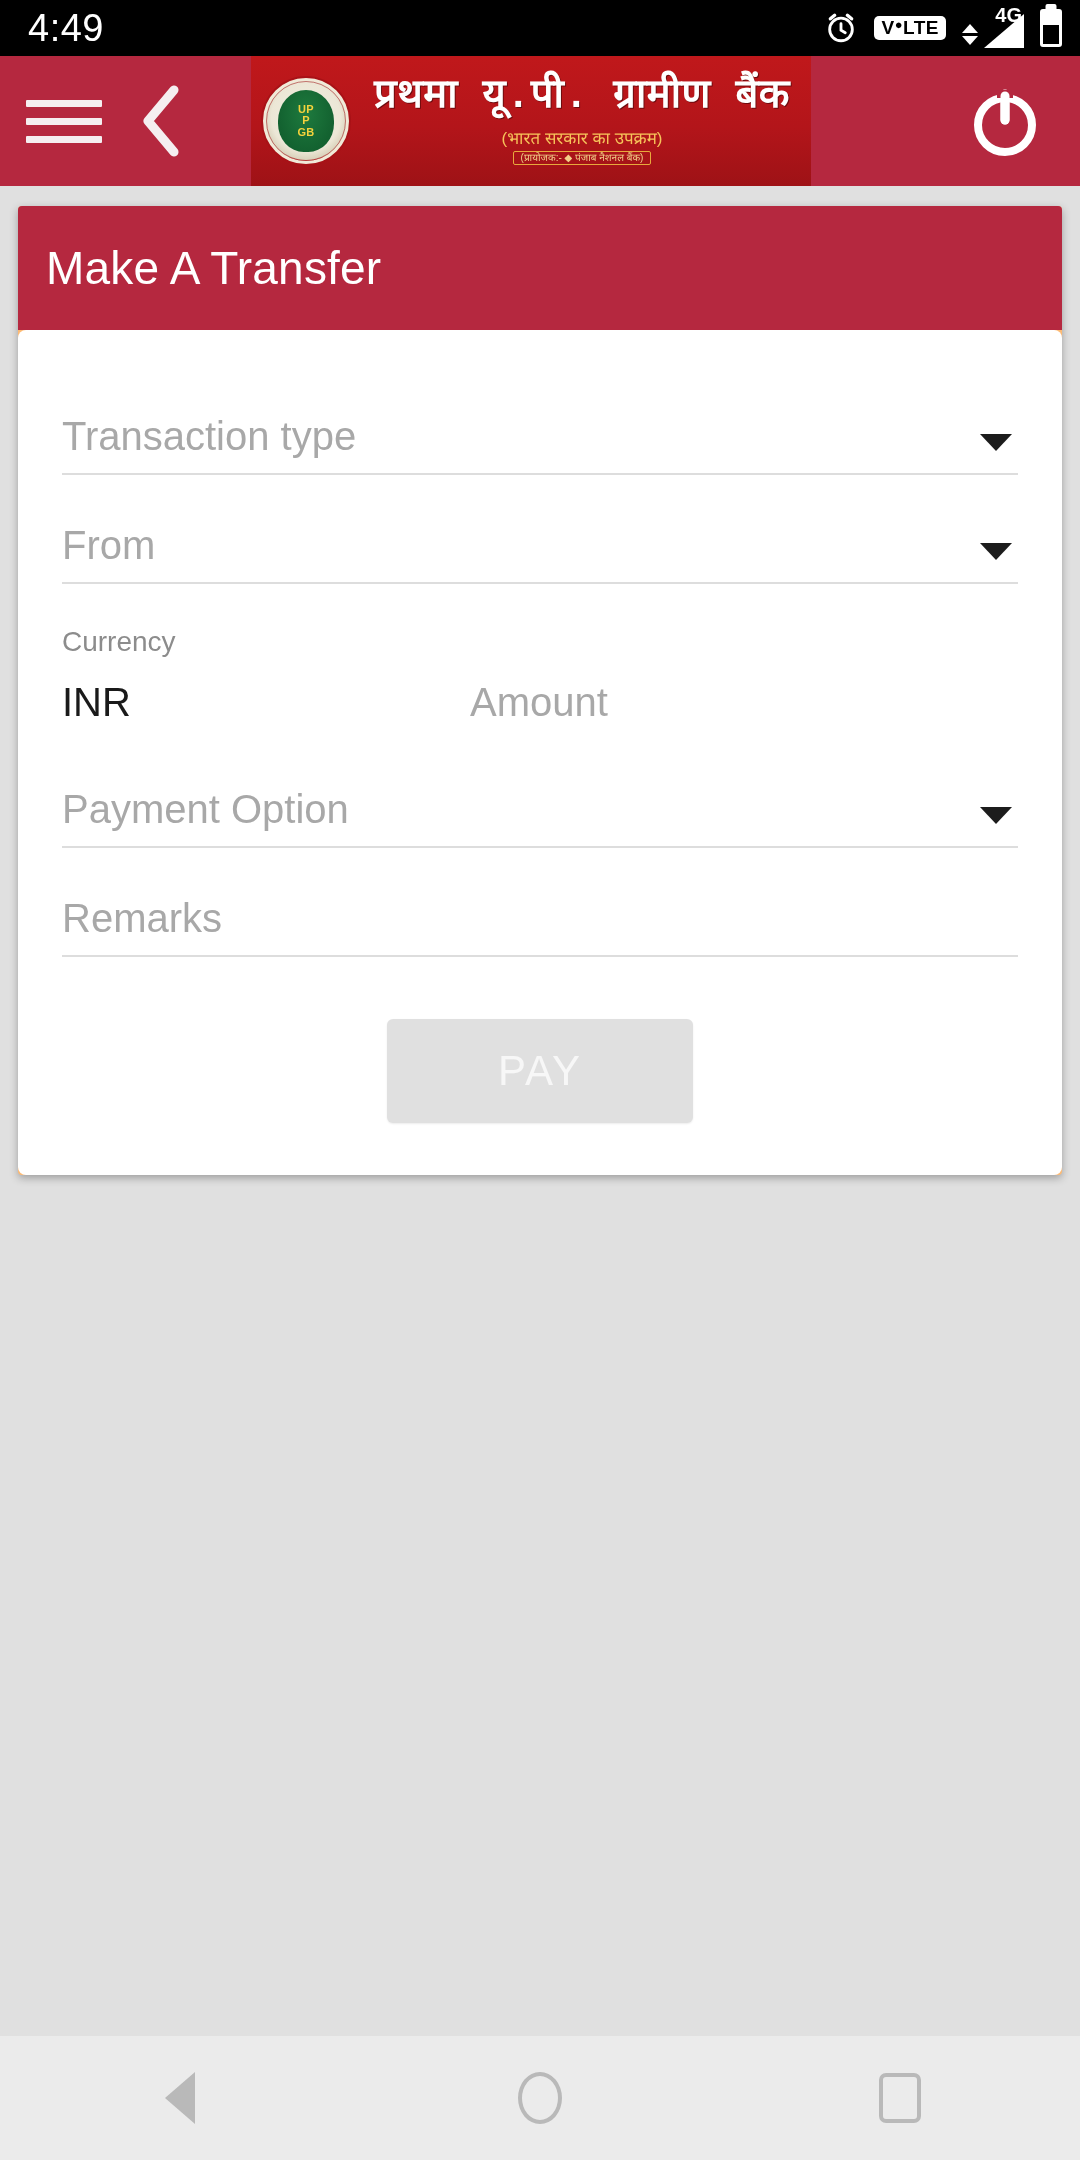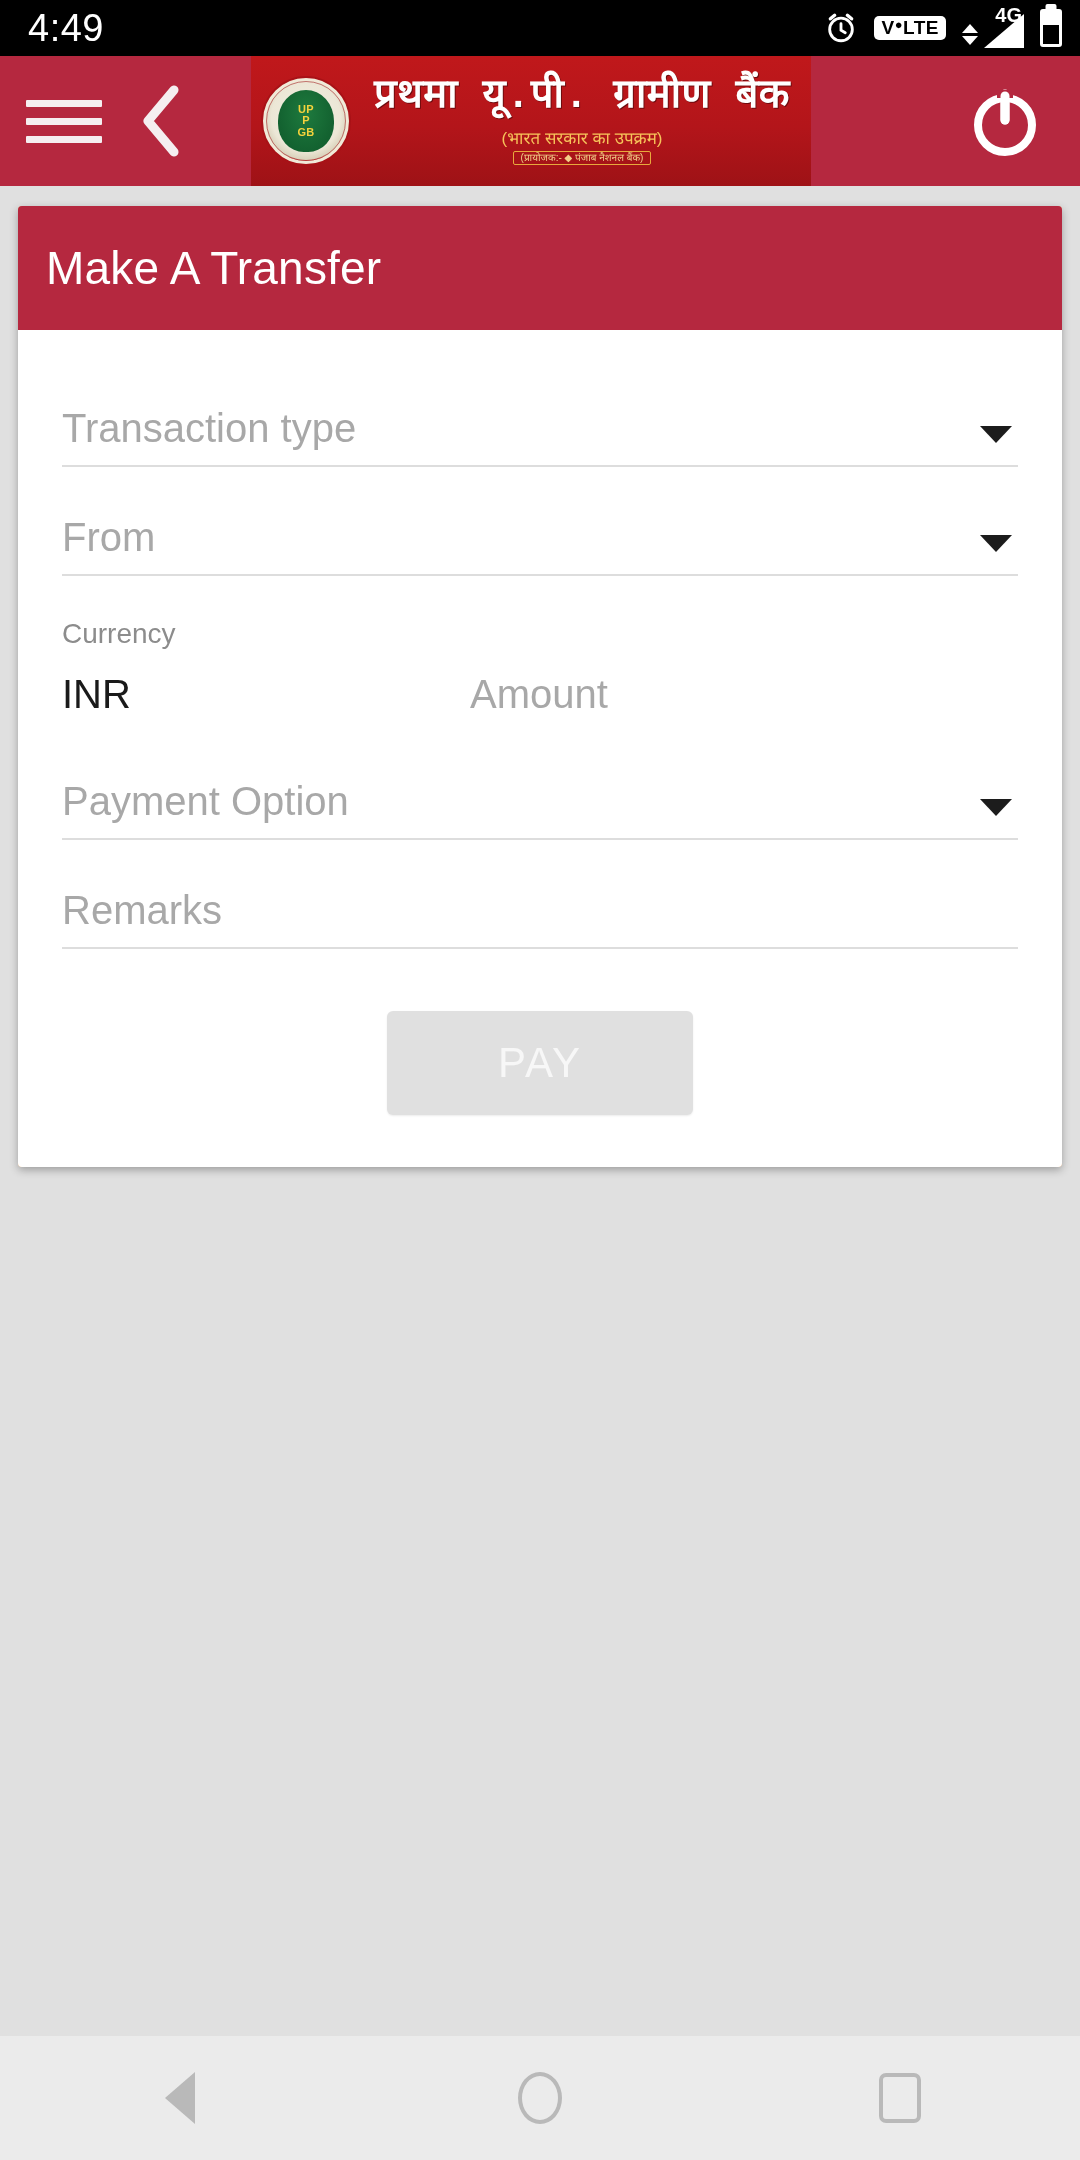--- a/index.html
+++ b/index.html
@@ -111,21 +111,21 @@
     position:absolute; left:18px; top:206px; width:1044px;
     background:#fdba74; border-radius:4px;
     box-shadow:0 3px 9px rgba(0,0,0,.30);
     overflow:hidden;
   }
   .card-header {
     background:#b5283f; height:124px; display:flex; align-items:center;
     padding-left:28px;
   }
   .card-title { color:#fff; font-size:46px; letter-spacing:.2px; }
-  .card-body { padding:28px 44px 52px 44px; background:#fff; }
+  .card-body { padding:36px 44px 52px 44px; background:#fff;border-radius:8px; }
 
   
   .field { position:relative; padding-top:48px; }
   .field .line {
     height:2px; background:#dddddd; width:100%;
   }
   .ph {
     font-size:40px; color:#a8a8a8; padding-bottom:14px; display:block;
     white-space:nowrap;
   }

